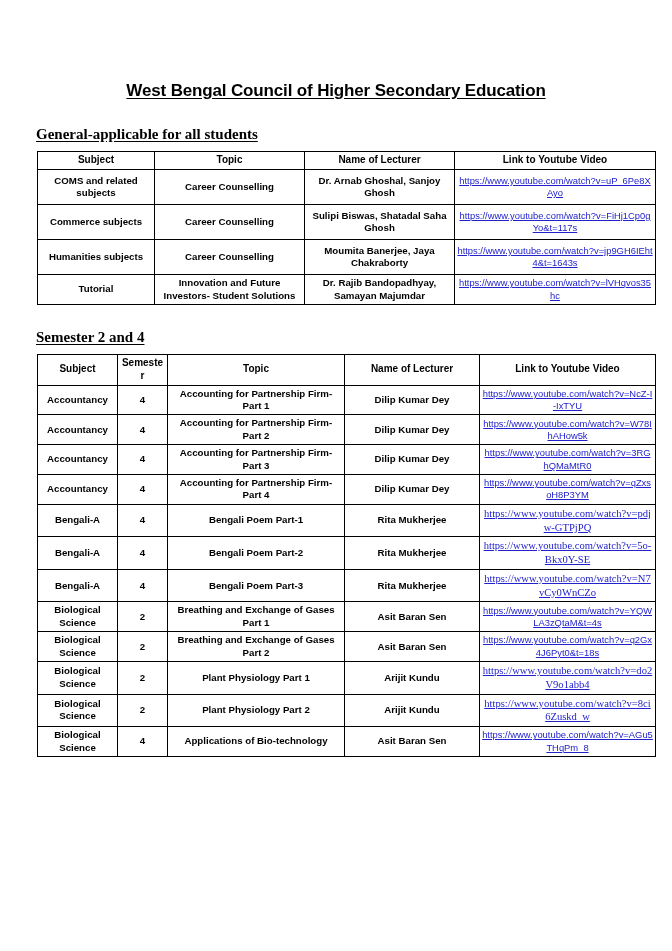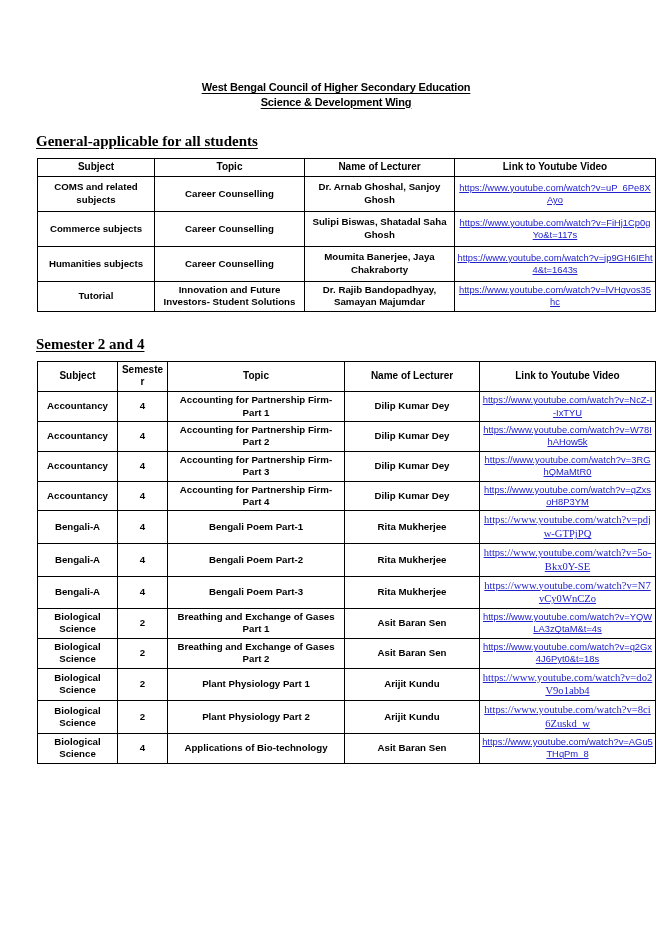--- a/index.html
+++ b/index.html
@@ -26,21 +26,21 @@
 
   
   .doc-header {
     text-align: center;
     margin-top: 80px;
     line-height: 1.32;
   }
   .doc-header .hline {
     font-family: "Liberation Sans", sans-serif;
     font-weight: bold;
-    font-size: 11px;
+    font-size: 17px;
     letter-spacing: -0.15px;
     display: block;
   }
   .doc-header .hline span {
     text-decoration: underline;
     text-underline-offset: 2px;
   }
 
   .section-title {
     font-family: "Liberation Serif", serif;
@@ -120,21 +120,20 @@
   td.lect  { font-size: 9.7px; }
   .r-tall td { height: 30px; }
 </style>
 </head>
 <body>
 
 <div class="page">
 
   <div class="doc-header">
     <div class="hline"><span>West Bengal Council of Higher Secondary Education</span></div>
-    <div class="hline"><span>Science &amp; Development Wing</span></div>
   </div>
 
   <div class="section-title"><span>General-applicable for all students</span></div>
 
   <table class="grid" id="table-general">
     <colgroup>
       <col class="c0">
         <col class="c1">
         <col class="c2">
         <col class="c3">

